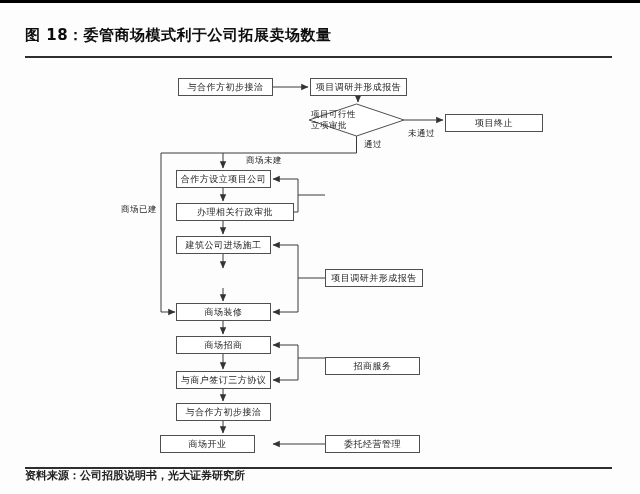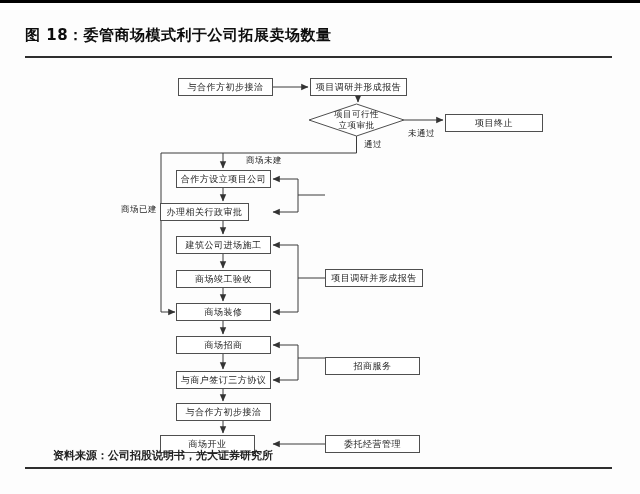--- a/index.html
+++ b/index.html
@@ -9,33 +9,33 @@
   }
   .topbar { position:absolute; left:0; top:0; width:640px; height:3px; background:#000; }
   .title {
     position:absolute; left:25px; top:26px; font-size:15px; font-weight:700;
     color:#0d0d0d; letter-spacing:0.5px; white-space:nowrap;
   }
   .rule { position:absolute; left:25px; width:587px; height:2px; background:#2e2e2e; }
   .rule.title-rule { top:56px; }
   .rule.footer-rule { top:467px; }
   .source {
-    position:absolute; left:25px; top:448px; font-size:11px; font-weight:700;
-    color:#222; white-space:nowrap;margin-left:28px;
+    position:absolute; left:25px; top:468px; font-size:11px; font-weight:700;
+    color:#222; white-space:nowrap;
   }
   svg.lines { position:absolute; left:0; top:0; width:640px; height:494px; }
   .node {
     position:absolute; height:18px; box-sizing:border-box;
     border:1px solid #4f4f4f; background:#fff;
     display:flex; align-items:center; justify-content:center;
     font-size:9px; color:#1d1d1d; white-space:nowrap; letter-spacing:0.5px;
   }
   .diamond-text {
     position:absolute; left:311px; top:106px; width:91px; height:28px;
-    display:flex; flex-direction:column; align-items:center; justify-content:center;
+    display:flex; flex-direction:column; align-items:flex-start; justify-content:center;
     font-size:8.5px; line-height:1.3; color:#1d1d1d; letter-spacing:0.5px;
   }
   .flow-label {
     position:absolute; font-size:8.5px; color:#1d1d1d; white-space:nowrap; letter-spacing:0.5px;
   }
 </style>
 </head>
 <body>
 
 <div class="canvas">
@@ -87,23 +87,22 @@
   <div class="node" style="left:178px; top:78px; width:95px">与合作方初步接洽</div>
   <div class="node" style="left:310px; top:78px; width:97px">项目调研并形成报告</div>
   <div class="node" style="left:445px; top:114px; width:98px">项目终止</div>
 
   <div class="diamond-text">
     <span>项目可行性</span>
     <span>立项审批</span>
   </div>
 
   <div class="node" style="left:176px; top:170px; width:95px">合作方设立项目公司</div>
-  <div class="node" style="left:160px; top:203px; width:89px">办理相关行政审批</div>
+  <div class="node" style="left:176px; top:203px; width:118px">办理相关行政审批</div>
   <div class="node" style="left:176px; top:236px; width:95px">建筑公司进场施工</div>
-  <div class="node" style="left:176px; top:270px; width:95px">商场竣工验收</div>
   <div class="node" style="left:176px; top:303px; width:95px">商场装修</div>
   <div class="node" style="left:176px; top:336px; width:95px">商场招商</div>
   <div class="node" style="left:176px; top:371px; width:95px">与商户签订三方协议</div>
   <div class="node" style="left:176px; top:403px; width:95px">与合作方初步接洽</div>
   <div class="node" style="left:160px; top:435px; width:95px">商场开业</div>
 
   <div class="node" style="left:325px; top:269px; width:98px">项目调研并形成报告</div>
   <div class="node" style="left:325px; top:357px; width:95px">招商服务</div>
   <div class="node" style="left:325px; top:435px; width:95px">委托经营管理</div>
 

